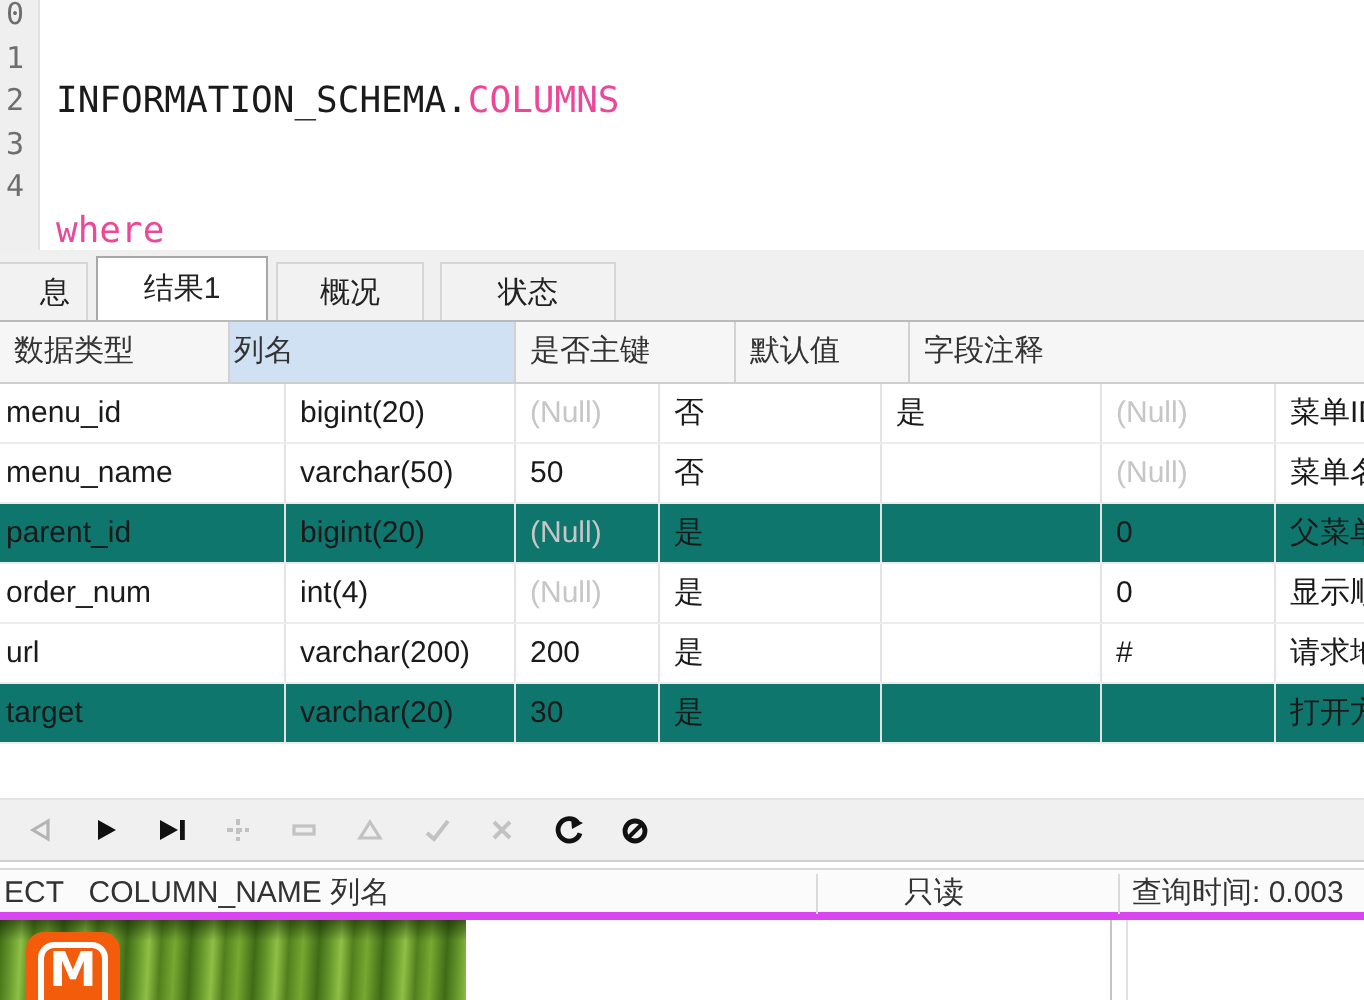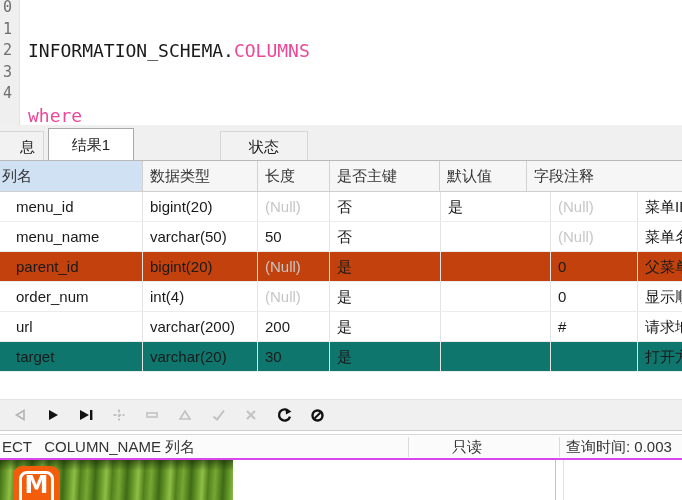--- a/index.html
+++ b/index.html
@@ -49,47 +49,47 @@
   .grid-header {
     display:flex; height:31px; background:#f6f6f6;
     border-bottom:1px solid #cfcfcf; color:#333;
   }
   .hcell {
     border-right:1px solid #d2d2d2; line-height:30px;
     padding-left:7px; overflow:hidden; white-space:nowrap;
   }
   .hcell.sel { background:#cfe1f3; padding-left:2px; }
   .row { display:flex; height:30px; line-height:29px; background:#fff; border-bottom:1px solid #ececec; }
-  .row-gray { background:#c2410c; }
+  .row-gray { background:#0f766e; }
   .row-sel  { background:#0f766e; }
   .cell {
     border-right:1px solid #e3e3e3; padding-left:7px;
     overflow:hidden; white-space:nowrap;
   }
-  .c0 { width:143px; padding-left:16px; }
+  .c0 { width:143px; padding-left:3px; }
   .c1 { width:115px; }
   .c2 { width:72px; }
   .c3 { width:111px; }
   .c4 { width:110px; }
   .c5 { width:87px; }
   .c6 { flex:1; border-right:none; }
   .null { color:#c6c6c6; }
 
   
   .toolbar {
     position:absolute; top:399px; left:0; width:682px; height:32px;
     background:#f0f0f0; border-top:1px solid #e4e4e4; border-bottom:1px solid #cfcfcf;
     display:flex; align-items:center; padding-left:12px; gap:17px;
   }
   .tb-icon { width:16px; height:15px; display:inline-flex; align-items:center; justify-content:center; }
 
   
   .statusbar {
     position:absolute; top:434px; left:0; width:682px; height:26px;
-    background:#fbfbfb; border-top:1px solid #d8d8d8; border-bottom:2px solid #d946ef;
+    background:#fbfbfb; border-top:1px solid #d8d8d8; border-bottom:4px solid #d946ef;
     font-size:15px; color:#333;padding-left:48px;
   }
   .status-left  { position:absolute; left:2px; top:0; line-height:24px; white-space:pre; }
   .status-ro    { position:absolute; left:452px; top:0; line-height:24px; }
   .status-time  { position:absolute; left:566px; top:0; line-height:24px; white-space:nowrap; }
   .status-sep1  { position:absolute; left:408px; top:2px; width:1px; height:20px; background:#dadada; }
   .status-sep2  { position:absolute; left:559px; top:2px; width:1px; height:20px; background:#dadada; }
 
   
   .bottom { position:absolute; top:460px; left:0; width:682px; height:40px; background:#fff; overflow:hidden; }
@@ -133,28 +133,28 @@
       <div class="line"><span class="kw">where</span></div>
       <div class="line"><span>table_schema =</span><span class="str">'sau'</span></div>
       <div class="line"><span class="kw">AND</span></div>
       <div class="line"><span>table_name  = </span><span class="str">'sys_menu'</span></div>
     </div>
   </div>
 
   <div class="tabbar">
     <div class="tab tab-info">息</div>
     <div class="tab tab-result">结果1</div>
+    <div class="tab tab-profile">概况</div>
     <div class="tab tab-status">状态</div>
   </div>
 
   <div class="grid">
     <div class="grid-header">
+      <div class="hcell c1">数据类型</div>
       <div class="hcell sel c0">列名</div>
-      <div class="hcell c1">数据类型</div>
-      <div class="hcell c2">长度</div>
       <div class="hcell c4">是否主键</div>
       <div class="hcell c5">默认值</div>
       <div class="hcell c6">字段注释</div>
     </div>
 
     <div class="row">
       <div class="cell c0">menu_id</div>
       <div class="cell c1">bigint(20)</div>
       <div class="cell c2 null">(Null)</div>
       <div class="cell c3">否</div>

